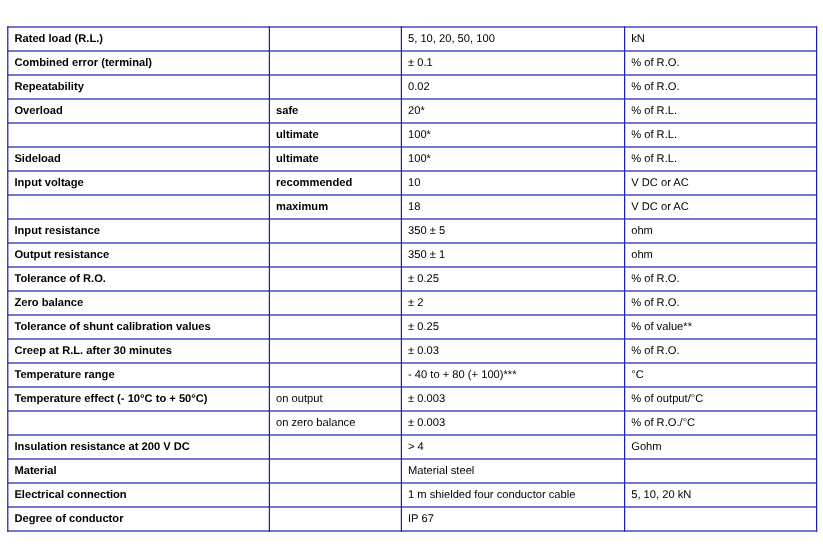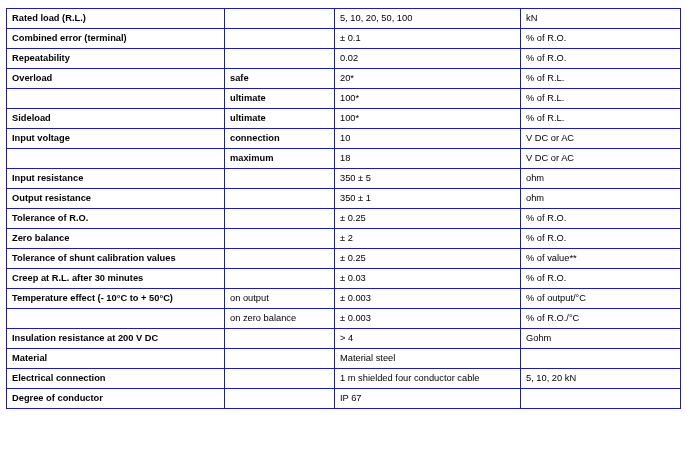--- a/index.html
+++ b/index.html
@@ -8,21 +8,21 @@
     background: #ffffff;
   }
   body {
     width: 686px;
     height: 464px;
     font-family: "Liberation Sans", sans-serif;
     color: #000000;
     overflow: hidden;
   }
   #spec-wrap {
-    padding: 8px 6px 0 6px;
+    padding: 22px 6px 0 6px;
     box-sizing: border-box;
     width: 654px;
   }
   table.spec {
     border-collapse: collapse;
     width: 674px;
     table-layout: fixed;
     font-size: 9.3px;
     line-height: 1.1;
   }
@@ -84,21 +84,21 @@
           <td>% of R.L.</td>
         </tr>
         <tr>
           <td class="bold">Sideload</td>
           <td class="bold">ultimate</td>
           <td>100*</td>
           <td>% of R.L.</td>
         </tr>
         <tr>
           <td class="bold">Input voltage</td>
-          <td class="bold">connection</td>
+          <td class="bold">recommended</td>
           <td>10</td>
           <td>V DC or AC</td>
         </tr>
         <tr>
           <td></td>
           <td class="bold">maximum</td>
           <td>18</td>
           <td>V DC or AC</td>
         </tr>
         <tr>
@@ -131,20 +131,26 @@
           <td>± 0.25</td>
           <td>% of value**</td>
         </tr>
         <tr>
           <td class="bold">Creep at R.L. after 30 minutes</td>
           <td></td>
           <td>± 0.03</td>
           <td>% of R.O.</td>
         </tr>
         <tr>
+          <td class="bold">Temperature range</td>
+          <td></td>
+          <td>- 40 to + 80 (+ 100)***</td>
+          <td>°C</td>
+        </tr>
+        <tr>
           <td class="bold">Temperature effect (- 10°C to + 50°C)</td>
           <td>on output</td>
           <td>± 0.003</td>
           <td>% of output/°C</td>
         </tr>
         <tr>
           <td></td>
           <td>on zero balance</td>
           <td>± 0.003</td>
           <td>% of R.O./°C</td>

